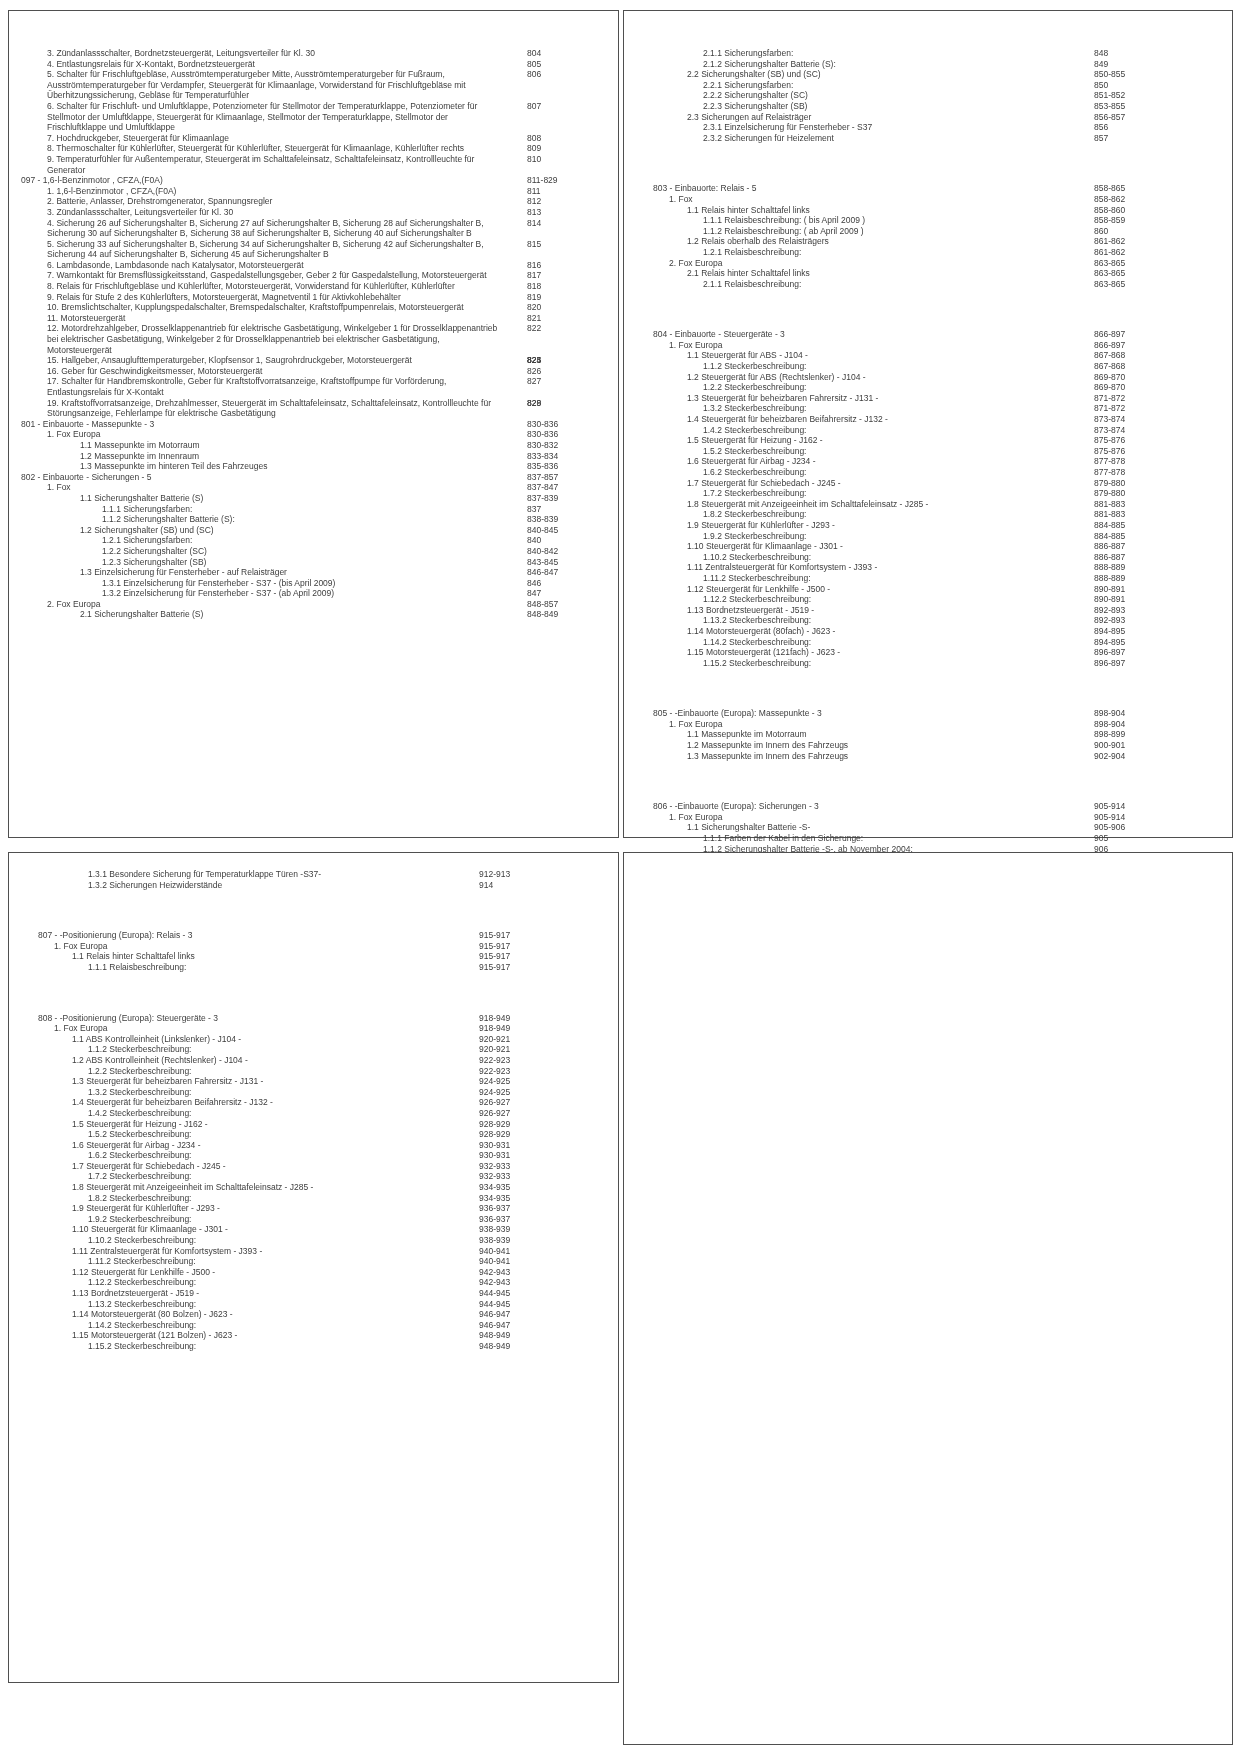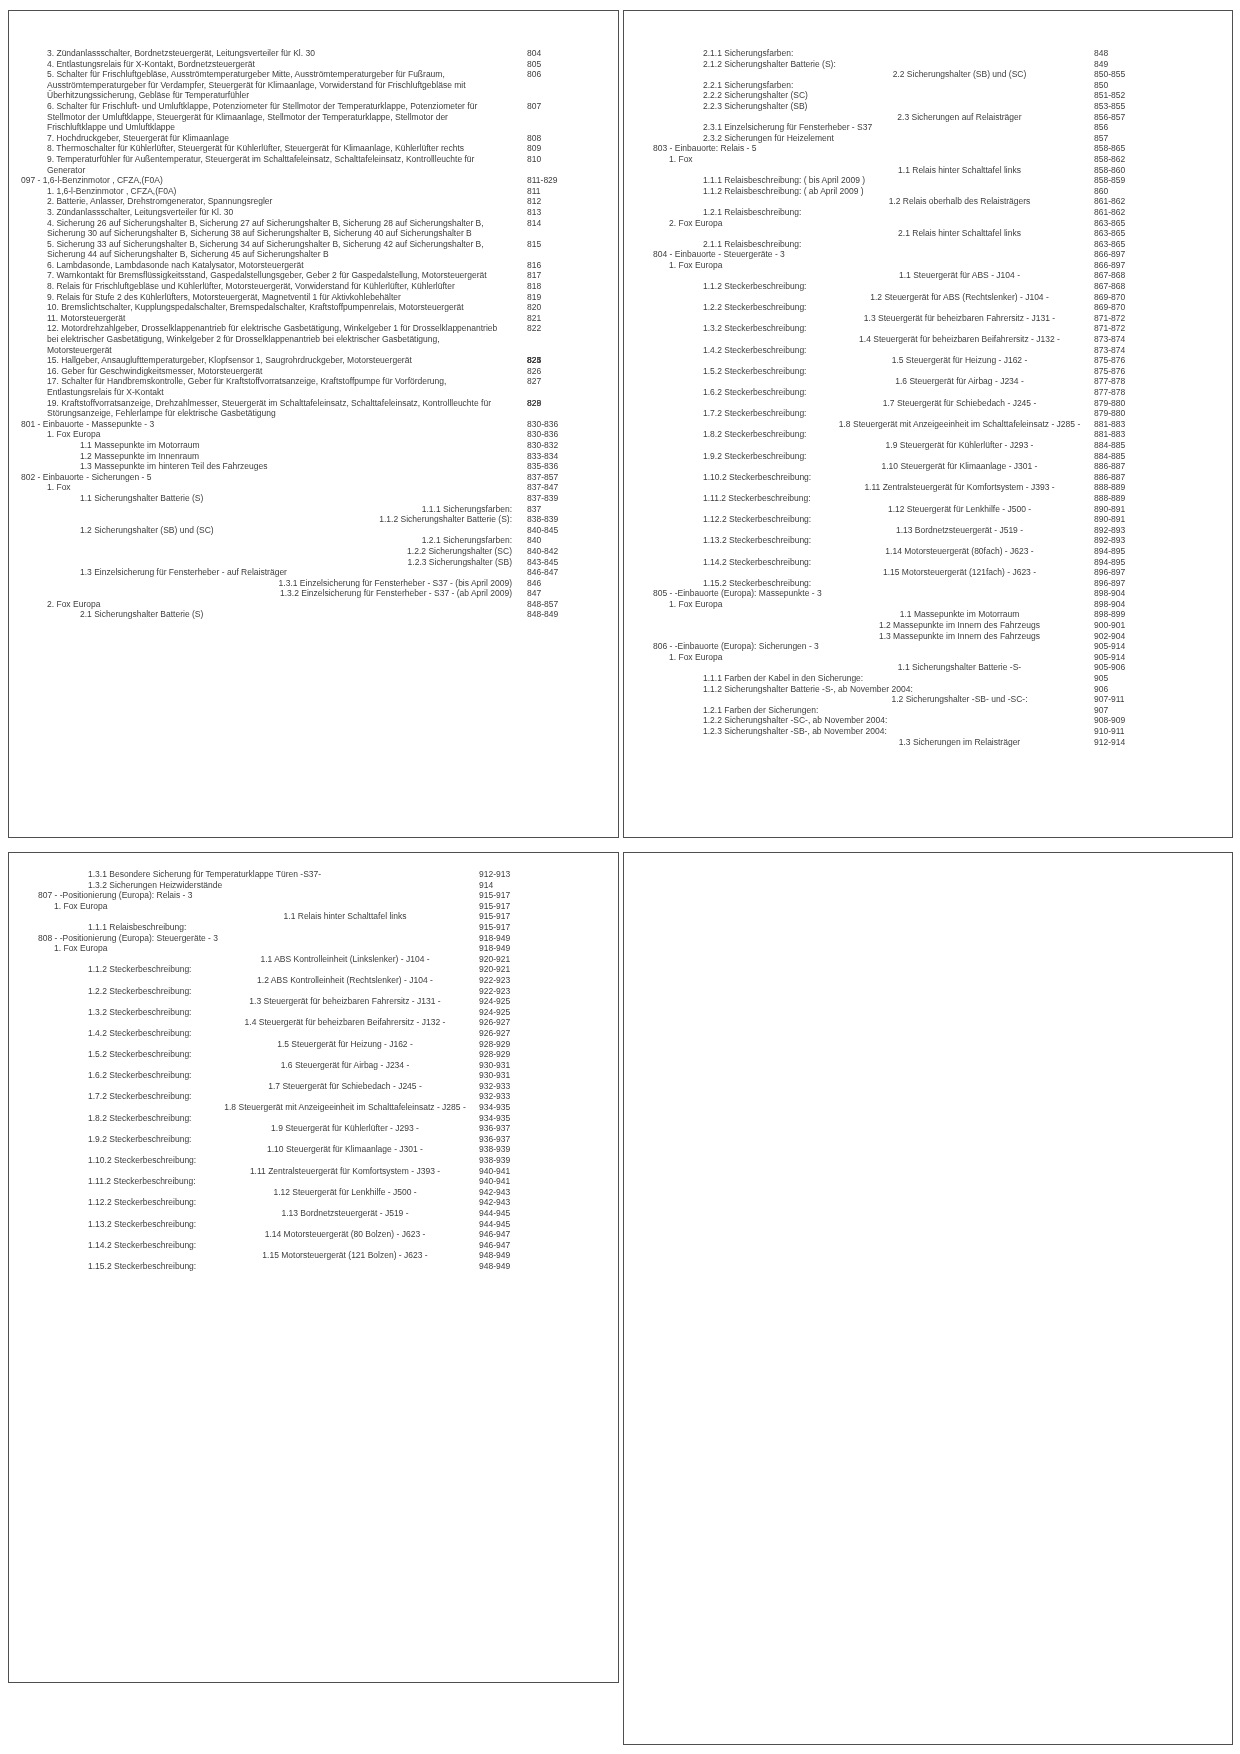--- a/index.html
+++ b/index.html
@@ -24,26 +24,26 @@
   .row{position:relative;}
   .row .txt{display:block;}
   .row .num{position:absolute;top:0;white-space:nowrap;}
   
   .page1 .num{left:518px;}
   .page2 .num,.page3 .num{left:470px;}
   
   .page1 .lv0 .txt{margin-left:12px;max-width:472px;}
   .page1 .lv1 .txt{margin-left:38px;max-width:455px;}
   .page1 .lv2 .txt{margin-left:71px;max-width:430px;}
-  .page1 .lv3 .txt{margin-left:93px;max-width:410px;text-align:right;}
+  .page1 .lv3 .txt{margin-left:93px;max-width:410px;}
   
   .page2 .txt,.page3 .txt{white-space:nowrap;}
-  .page2 .lv0 .txt,.page3 .lv0 .txt{margin-left:29px;}
+  .page2 .lv0 .txt,.page3 .lv0 .txt{margin-left:29px;margin-top:40px;}
   .page2 .lv1 .txt,.page3 .lv1 .txt{margin-left:45px;}
-  .page2 .lv2 .txt,.page3 .lv2 .txt{margin-left:63px;text-align:center;}
+  .page2 .lv2 .txt,.page3 .lv2 .txt{margin-left:63px;}
   .page2 .lv3 .txt,.page3 .lv3 .txt{margin-left:79px;}
 </style>
 </head>
 <body>
 
 <div class="sheet">
   <section class="page page1">
     <div class="toc">
         <div class="row lv1">
           <span class="num">804</span>

